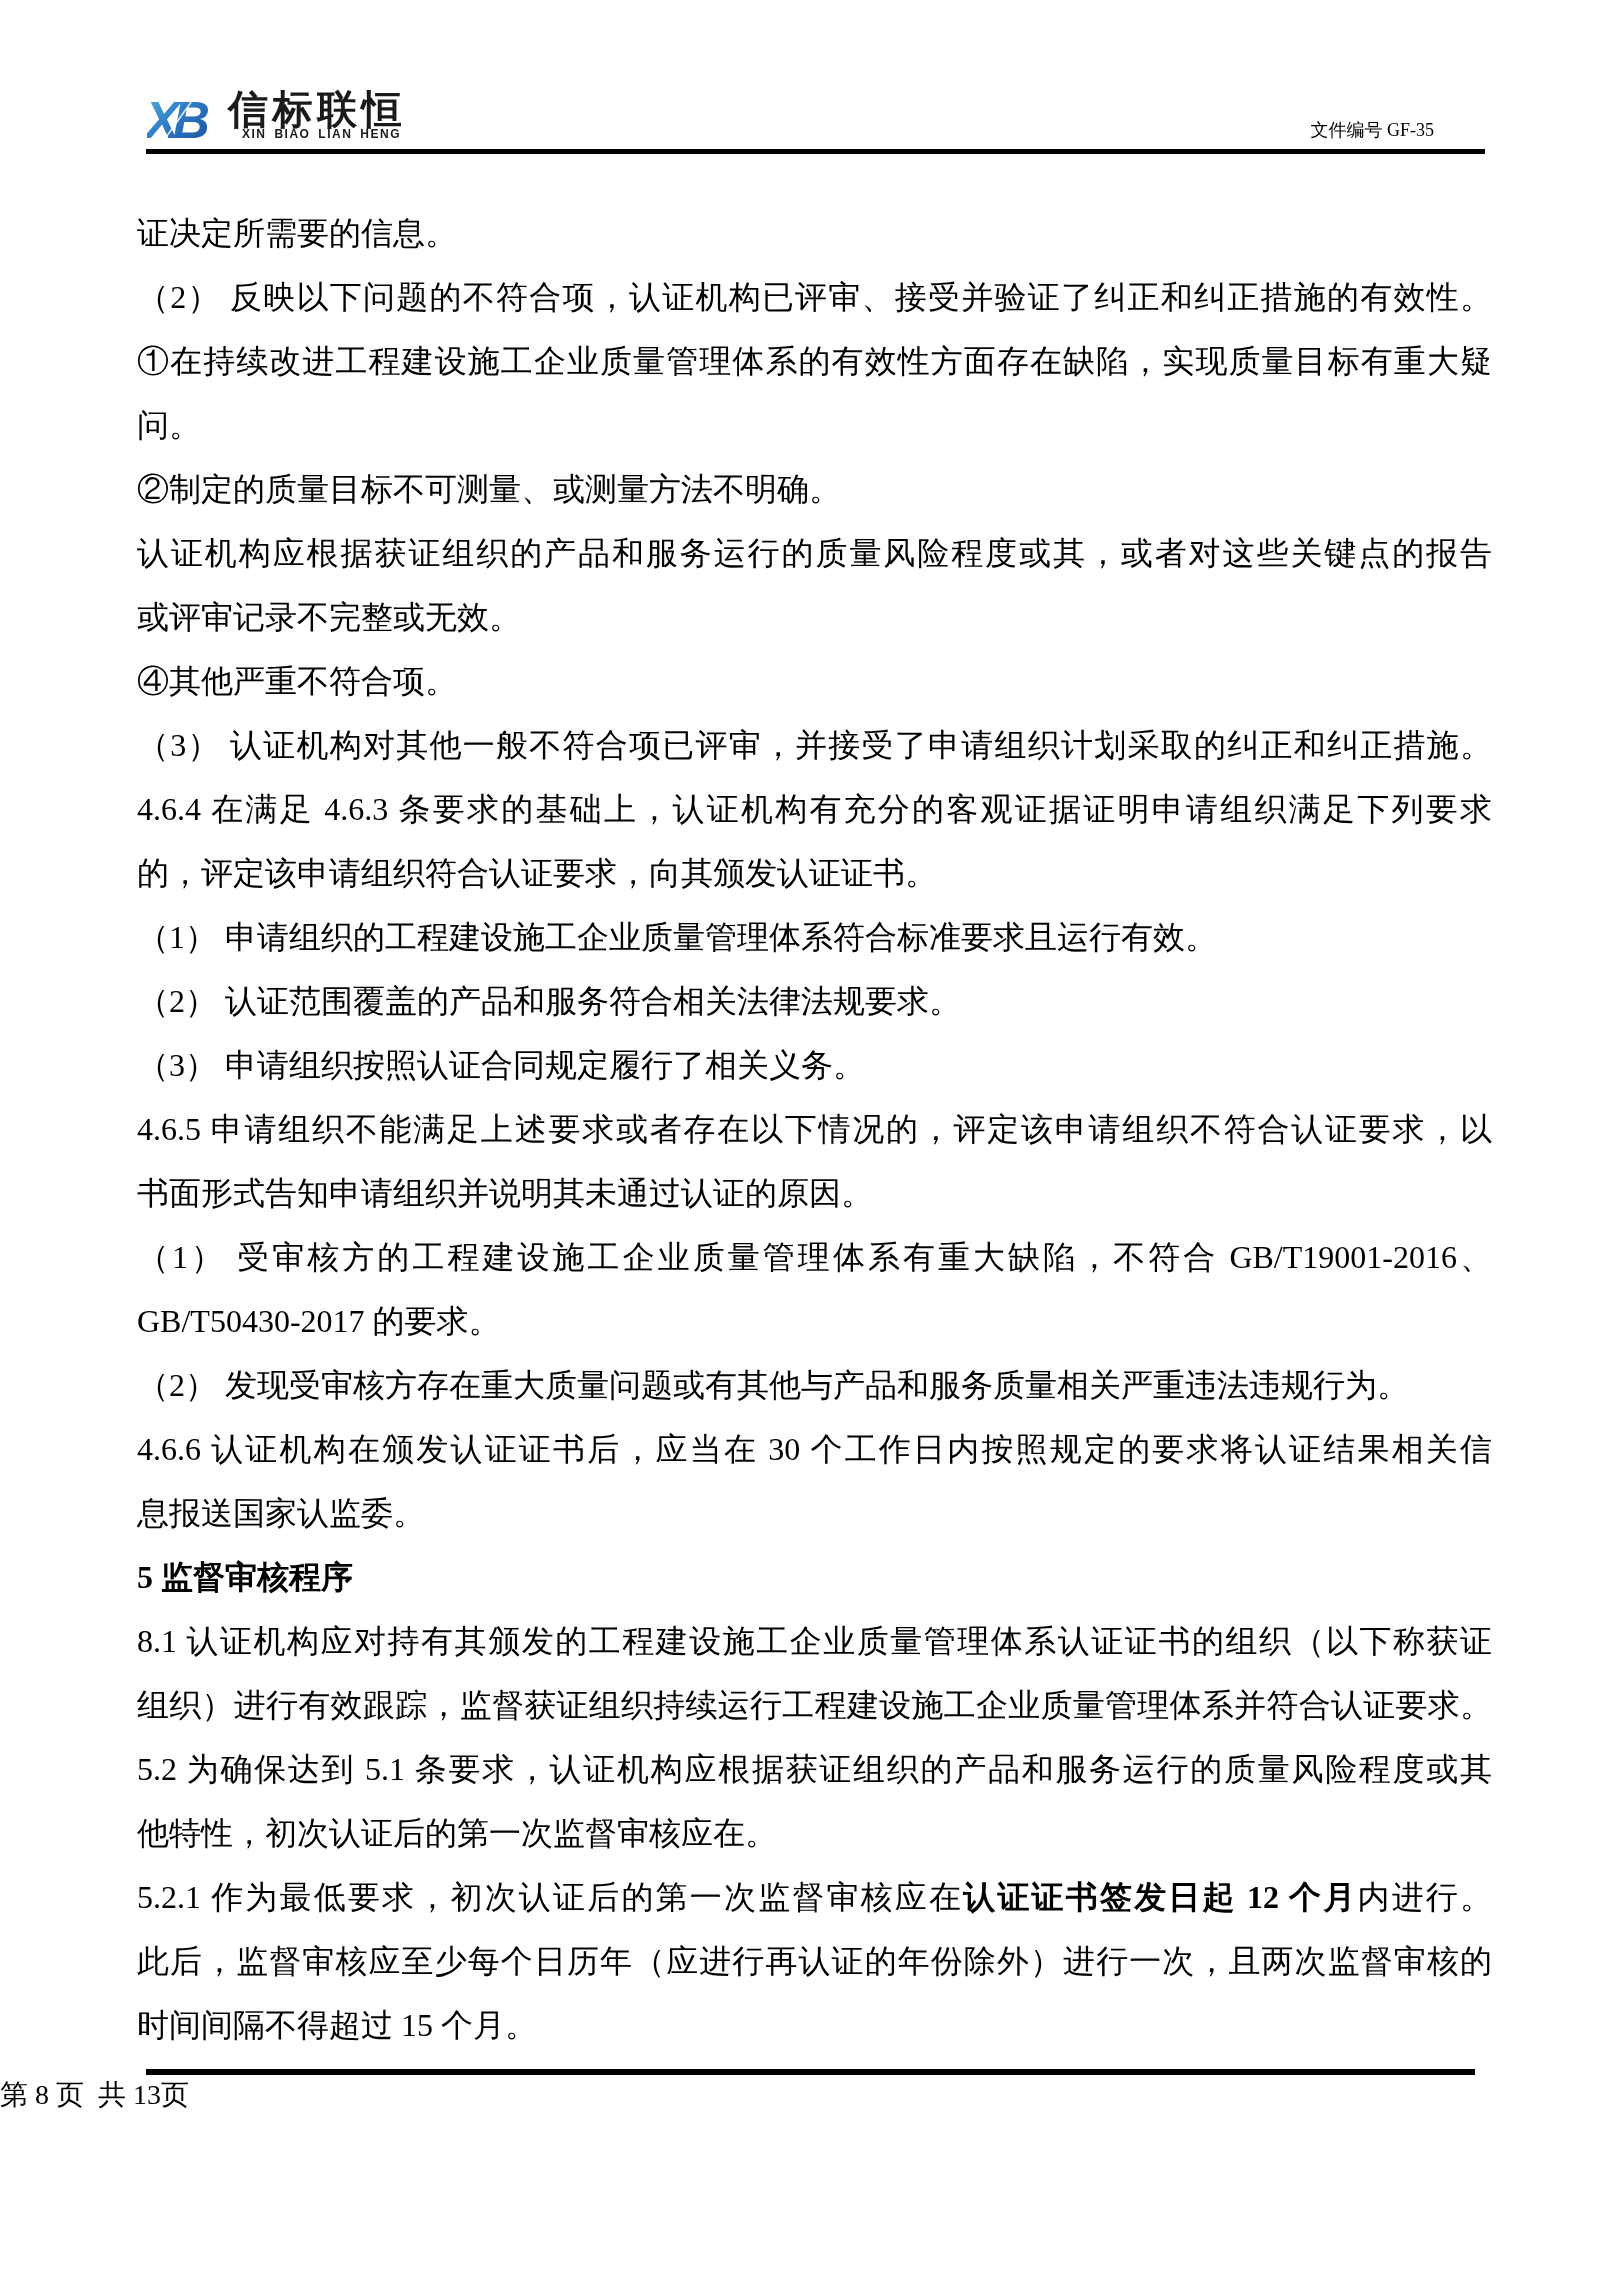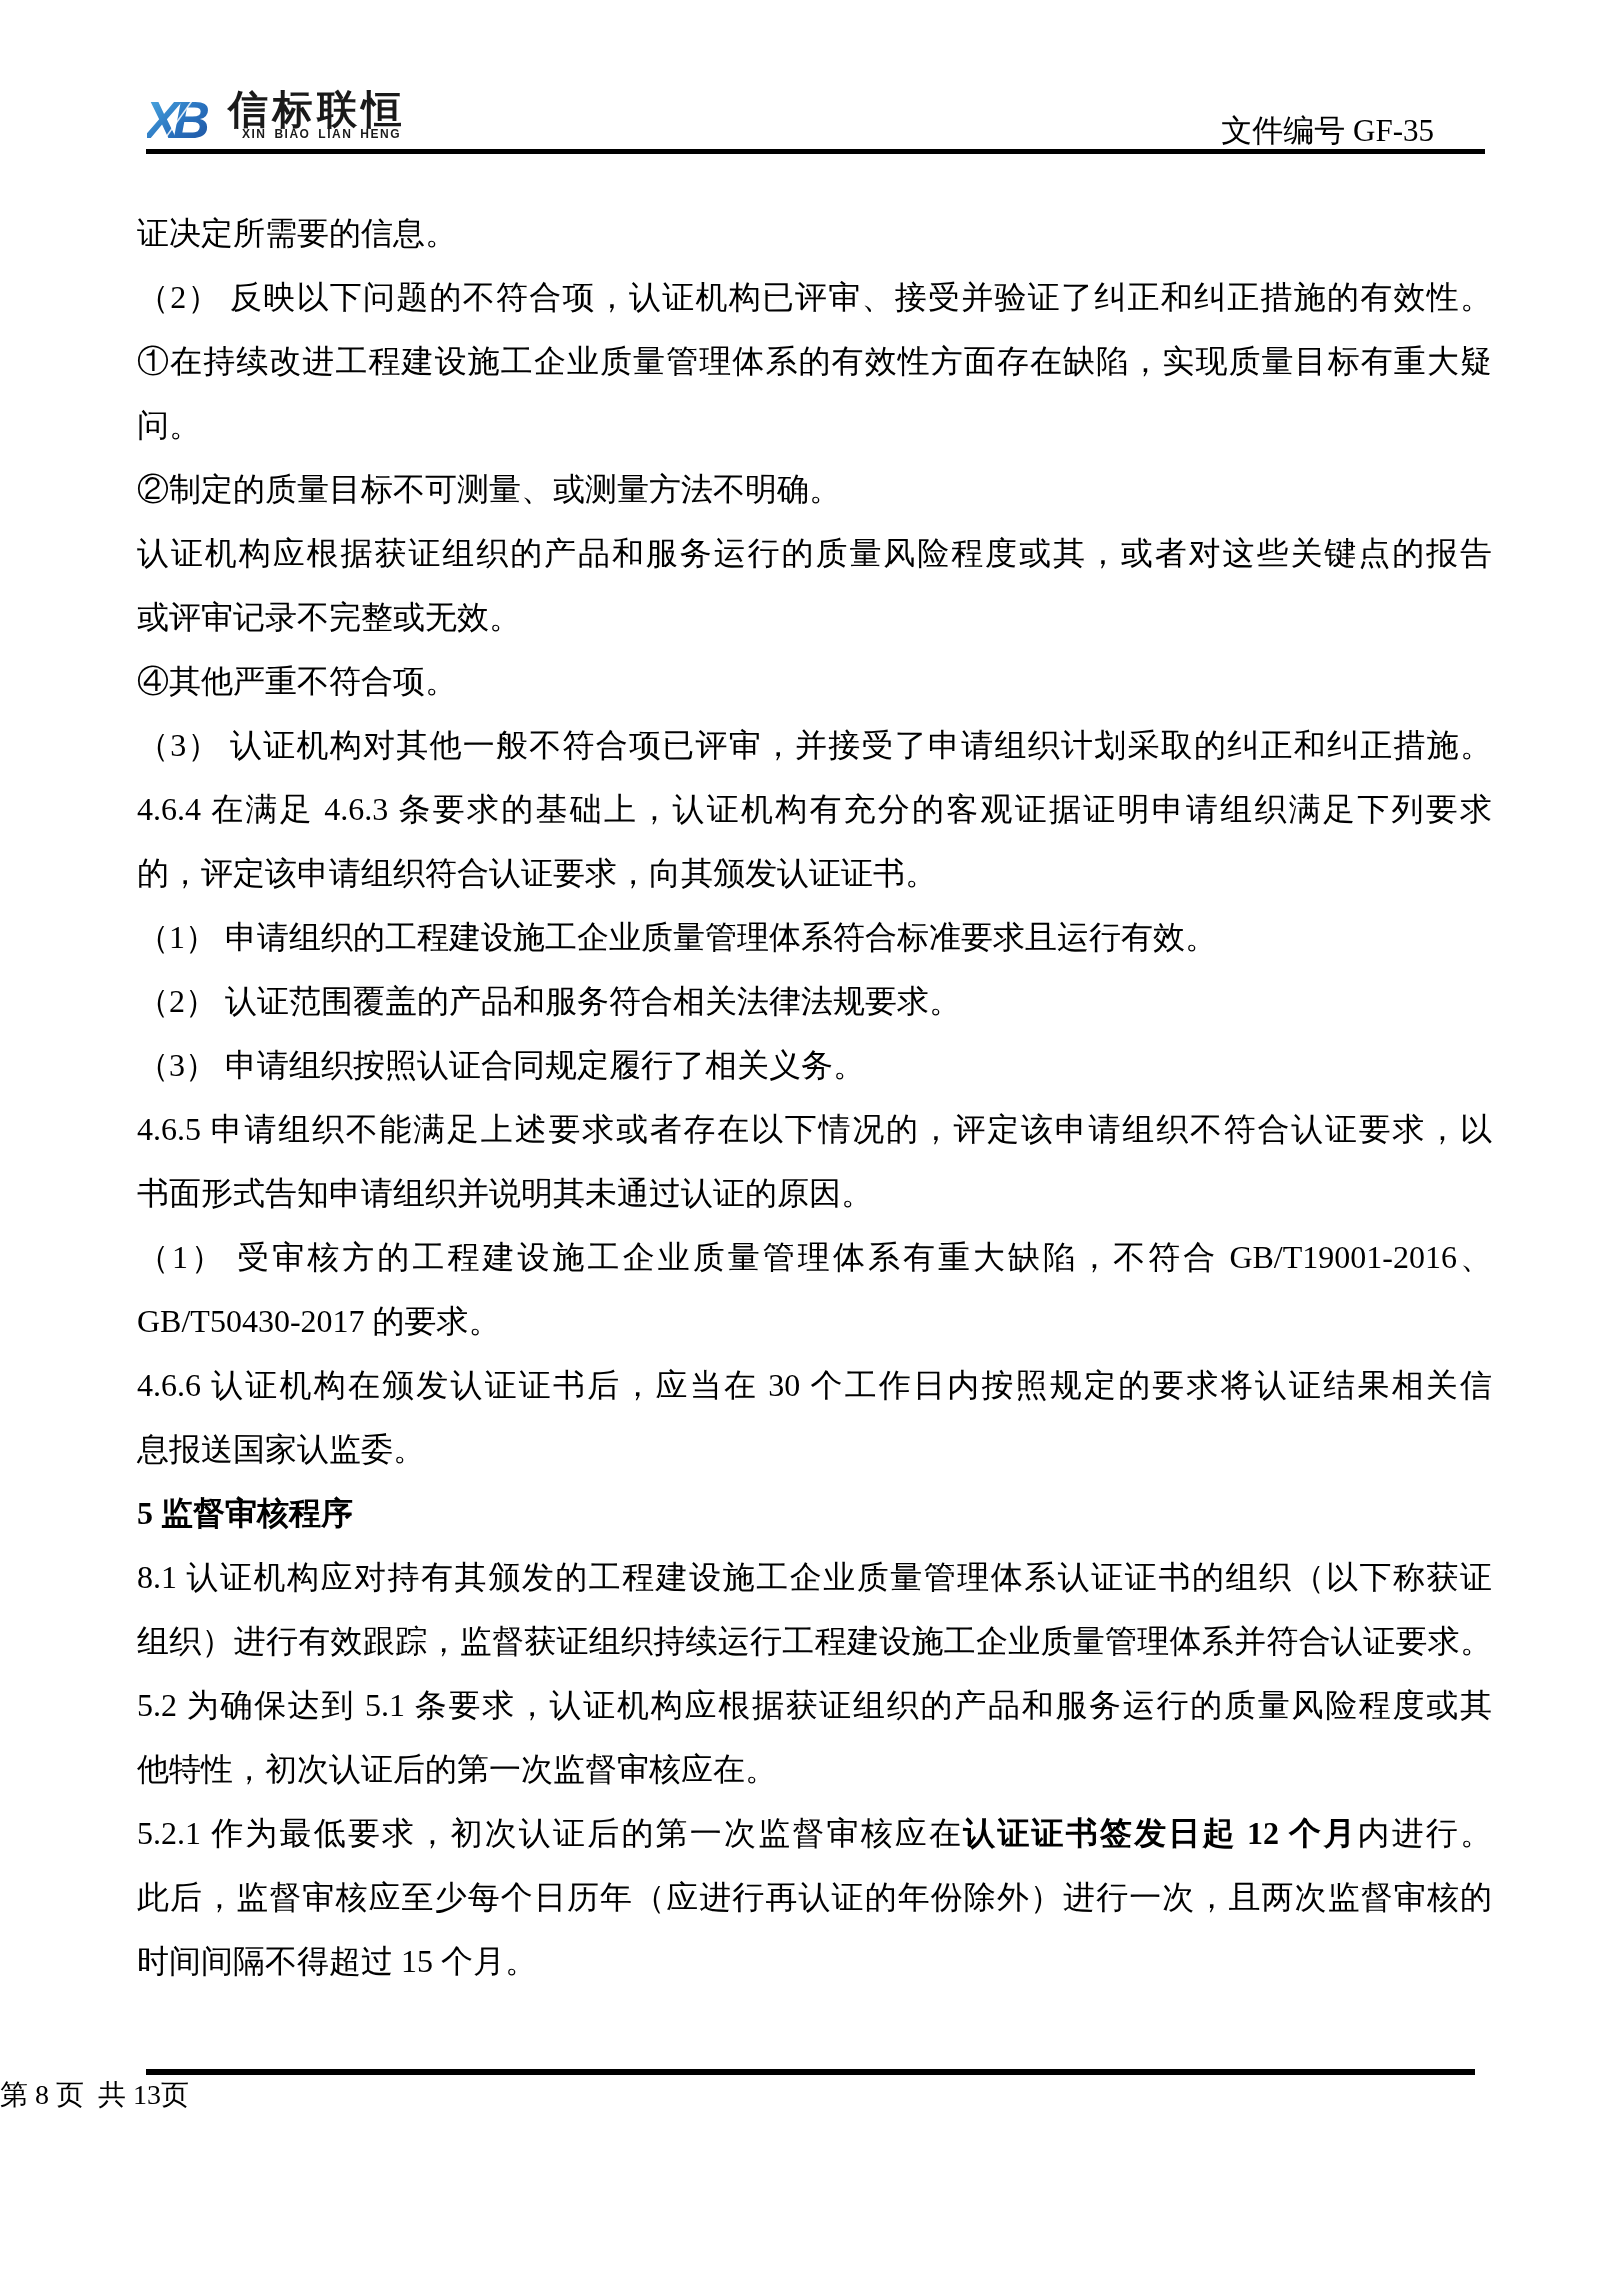--- a/index.html
+++ b/index.html
@@ -42,21 +42,21 @@
     word-spacing: 3.1px;
     color: #1a1a1a;
     font-family: "Liberation Sans", sans-serif;
     white-space: pre;
     margin-left: 13px;
   }
   .doc-number {
     position: absolute;
     right: 189px;
     top: 116px;
-    font-size: 31px;
+    font-size: 18px;
     line-height: 29px;
     color: #000000;
     white-space: pre;
   }
   .header-rule {
     position: absolute;
     left: 146px;
     top: 149px;
     width: 1339px;
     height: 4.6px;
@@ -137,20 +137,21 @@
       <div class="line full"><span>（3） 认证机构对其他一般不符合项已评审，并接受了申请组织计划采取的纠正和纠正措施。</span></div>
       <div class="line full"><span>4.6.4 在满足 4.6.3 条要求的基础上，认证机构有充分的客观证据证明申请组织满足下列要求</span></div>
       <div class="line"><span>的，评定该申请组织符合认证要求，向其颁发认证证书。</span></div>
       <div class="line"><span>（1） 申请组织的工程建设施工企业质量管理体系符合标准要求且运行有效。</span></div>
       <div class="line"><span>（2） 认证范围覆盖的产品和服务符合相关法律法规要求。</span></div>
       <div class="line"><span>（3） 申请组织按照认证合同规定履行了相关义务。</span></div>
       <div class="line full"><span>4.6.5 申请组织不能满足上述要求或者存在以下情况的，评定该申请组织不符合认证要求，以</span></div>
       <div class="line"><span>书面形式告知申请组织并说明其未通过认证的原因。</span></div>
       <div class="line full"><span>（1） 受审核方的工程建设施工企业质量管理体系有重大缺陷，不符合 GB/T19001-2016、</span></div>
       <div class="line"><span>GB/T50430-2017 的要求。</span></div>
+      <div class="line"><span>（2） 发现受审核方存在重大质量问题或有其他与产品和服务质量相关严重违法违规行为。</span></div>
       <div class="line full"><span>4.6.6 认证机构在颁发认证证书后，应当在 30 个工作日内按照规定的要求将认证结果相关信</span></div>
       <div class="line"><span>息报送国家认监委。</span></div>
       <div class="line heading"><span class="bold">5 监督审核程序</span></div>
       <div class="line full"><span>8.1 认证机构应对持有其颁发的工程建设施工企业质量管理体系认证证书的组织（以下称获证</span></div>
       <div class="line full"><span>组织）进行有效跟踪，监督获证组织持续运行工程建设施工企业质量管理体系并符合认证要求。</span></div>
       <div class="line full"><span>5.2 为确保达到 5.1 条要求，认证机构应根据获证组织的产品和服务运行的质量风险程度或其</span></div>
       <div class="line"><span>他特性，初次认证后的第一次监督审核应在。</span></div>
       <div class="line full"><span>5.2.1 作为最低要求，初次认证后的第一次监督审核应在</span><span class="bold">认证证书签发日起 12 个月</span><span>内进行。</span></div>
       <div class="line full"><span>此后，监督审核应至少每个日历年（应进行再认证的年份除外）进行一次，且两次监督审核的</span></div>
       <div class="line"><span>时间间隔不得超过 15 个月。</span></div>

